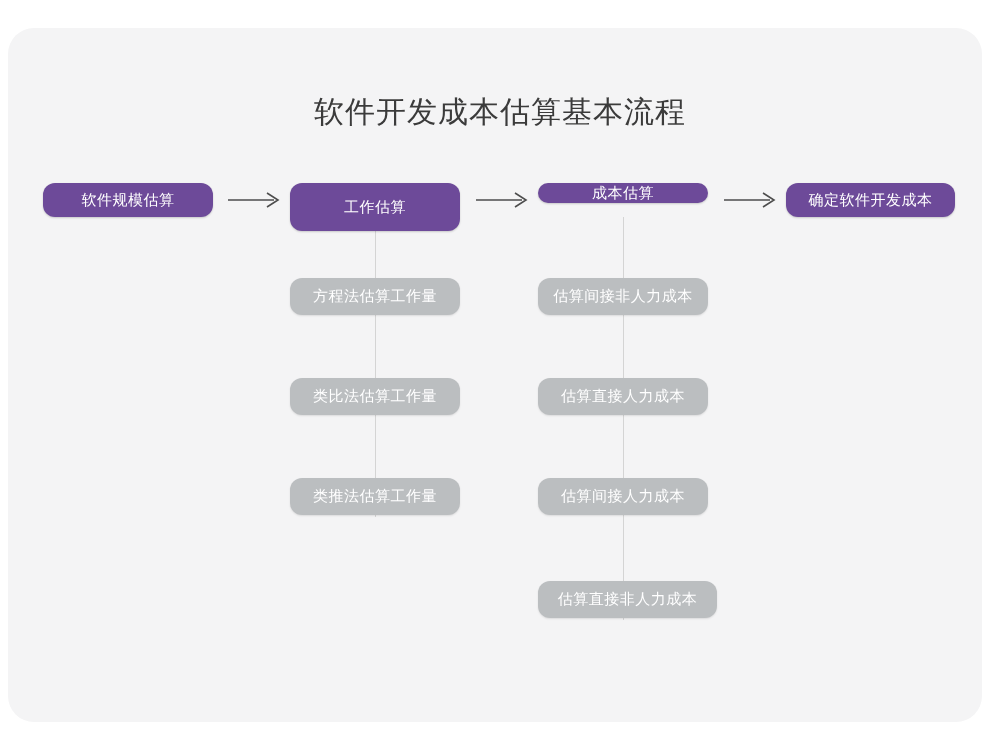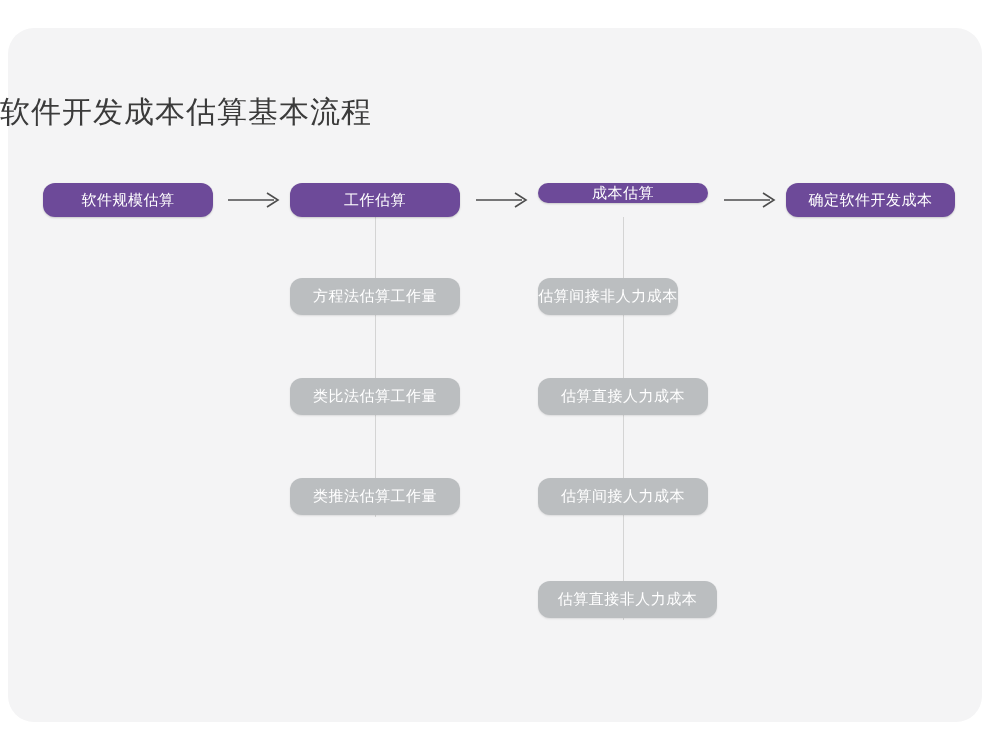--- a/index.html
+++ b/index.html
@@ -34,20 +34,21 @@
     left: 0;
     top: 0;
     width: 1000px;
     height: 750px;
   }
   .title {
     position: absolute;
     left: 0;
     top: 92px;
     width: 1000px;
+    text-align: center;
     font-size: 30px;
     line-height: 40px;
     color: #3b3b3b;
     letter-spacing: 1px;
     white-space: nowrap;
   }
   
   .stem {
     position: absolute;
     width: 1px;
@@ -96,21 +97,21 @@
 
   <div class="title">软件开发成本估算基本流程</div>
 
   <div class="diagram">
 
     <div class="stem" style="left:375px; top:217px; height:300px;"></div>
     <div class="stem" style="left:623px; top:217px; height:403px;"></div>
 
     <div class="node primary" style="left:43px; top:183px; width:170px; height:34px;">软件规模估算</div>
 
-    <div class="node primary" style="left:290px; top:183px; width:170px; height:34px;">工作估算</div>
+    <div class="node primary" style="left:290px; top:183px; width:170px; height:48px;">工作估算</div>
 
     <div class="node primary" style="left:538px; top:183px; width:170px; height:20px;">成本估算</div>
 
     <div class="node primary" style="left:786px; top:183px; width:169px; height:34px;">确定软件开发成本</div>
 
     <div class="arrow" style="left:225px; top:186px; width:60px; height:28px;">
       <svg width="58" height="22" viewBox="0 0 58 22" aria-hidden="true">
         <line x1="2" y1="11" x2="48" y2="11" stroke="#4d4d4d" stroke-width="1.6"></line>
         <polyline points="41,4 52,11 41,18" fill="none" stroke="#4d4d4d" stroke-width="1.6"></polyline>
       </svg>
@@ -129,21 +130,21 @@
         <polyline points="41,4 52,11 41,18" fill="none" stroke="#4d4d4d" stroke-width="1.6"></polyline>
       </svg>
     </div>
 
     <div class="node secondary" style="left:290px; top:278px; width:170px; height:37px;">方程法估算工作量</div>
 
     <div class="node secondary" style="left:290px; top:378px; width:170px; height:37px;">类比法估算工作量</div>
 
     <div class="node secondary" style="left:290px; top:478px; width:170px; height:37px;">类推法估算工作量</div>
 
-    <div class="node secondary" style="left:538px; top:278px; width:140px; height:37px;">估算间接非人力成本</div>
+    <div class="node secondary" style="left:538px; top:278px; width:170px; height:37px;">估算间接非人力成本</div>
 
     <div class="node secondary" style="left:538px; top:378px; width:170px; height:37px;">估算直接人力成本</div>
 
     <div class="node secondary" style="left:538px; top:478px; width:170px; height:37px;">估算间接人力成本</div>
 
     <div class="node secondary" style="left:538px; top:581px; width:179px; height:37px;">估算直接非人力成本</div>
 
   </div>
 </div>
 

